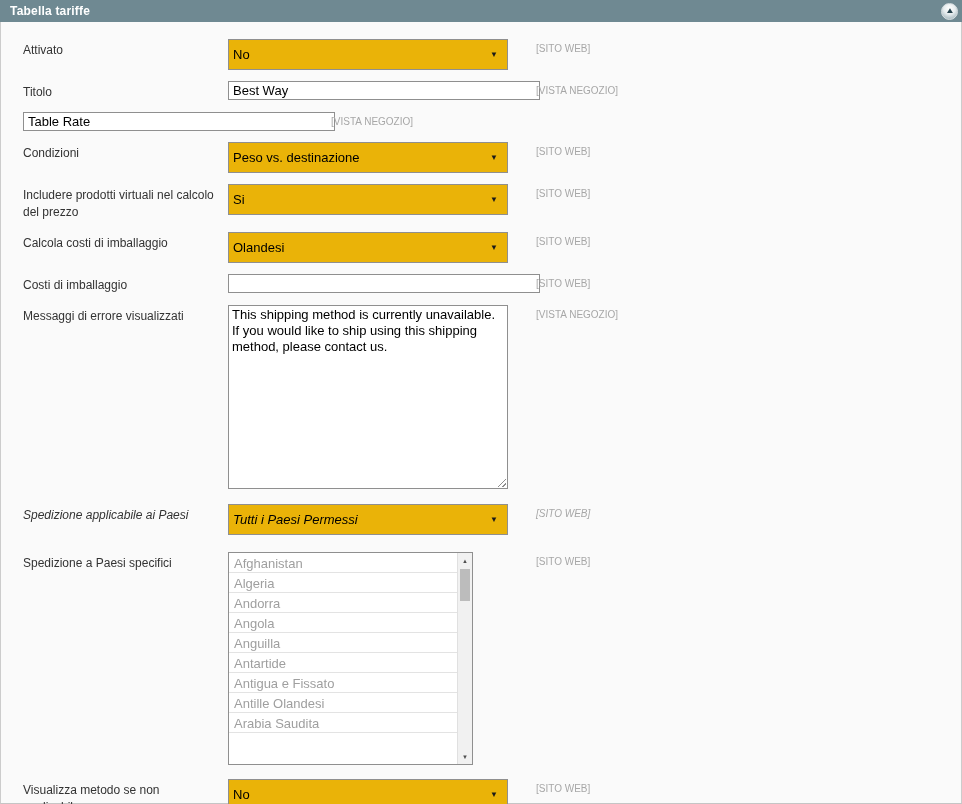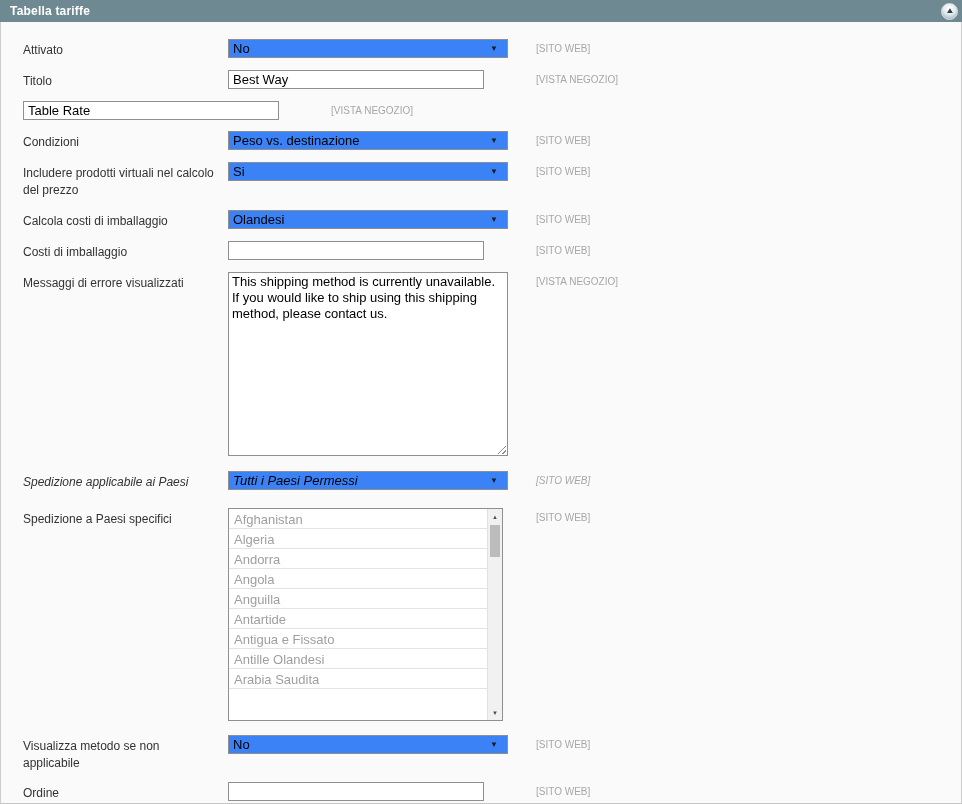--- a/index.html
+++ b/index.html
@@ -53,31 +53,31 @@
     width: 205px; padding: 3px 12px 0 0;
     font-size: 12px; line-height: 17px; color: #333333;
   }
   .field-control { width: 280px; flex: 0 0 280px; }
   .scope-label {
     margin-left: 28px; padding-top: 4px;
     font-size: 10px; color: #a7a7a7; white-space: nowrap;
   }
 
   .select {
-    height: 19px; width: 280px;
-    border: 1px solid #8f8f8f; background: #3b82f6;
+    height: 31px; width: 280px;
+    border: 1px solid #8f8f8f; background: #eab308;
     display: flex; align-items: center;
     padding: 0 5px 0 4px;
     font-size: 13px; color: #000000; cursor: default;
   }
   .select-text { flex: 1; line-height: 16px; white-space: nowrap; overflow: hidden; }
   .select-arrow { font-size: 8px; color: #1a1a1a; margin-left: 4px; margin-right: 4px; line-height: 8px; }
 
   .text-input {
-    width: 256px; height: 19px;
+    width: 312px; height: 19px;
     border: 1px solid #8f8f8f; background: #ffffff;
     padding: 0 4px;
     font: 13px/16px "Liberation Sans", sans-serif; color: #000000;
     outline: none;
   }
 
   .ta-wrap { position: relative; width: 280px; }
   .textarea {
     display: block; width: 280px; height: 184px;
     border: 1px solid #8f8f8f; background: #ffffff;
@@ -86,21 +86,21 @@
     resize: none; outline: none; overflow: hidden;
   }
   .resize-handle {
     position: absolute; right: 2px; bottom: 2px;
     width: 10px; height: 10px;
     background: repeating-linear-gradient(-45deg, transparent 0 2px, #8f8f8f 2px 3px);
     clip-path: polygon(100% 0, 100% 100%, 0 100%);
   }
 
   .multiselect {
-    width: 275px; height: 213px;
+    width: 245px; height: 213px;
     border: 1px solid #8f8f8f; background: #ffffff;
     display: flex; overflow: hidden;
   }
   .ms-options { flex: 1; overflow: hidden; }
   .ms-option {
     height: 20px; line-height: 19px;
     padding: 1px 5px 0;
     border-bottom: 1px solid #e3e3e3;
     font-size: 13px; color: #9f9f9f;
     text-shadow: 1px 1px 0 #ffffff;

